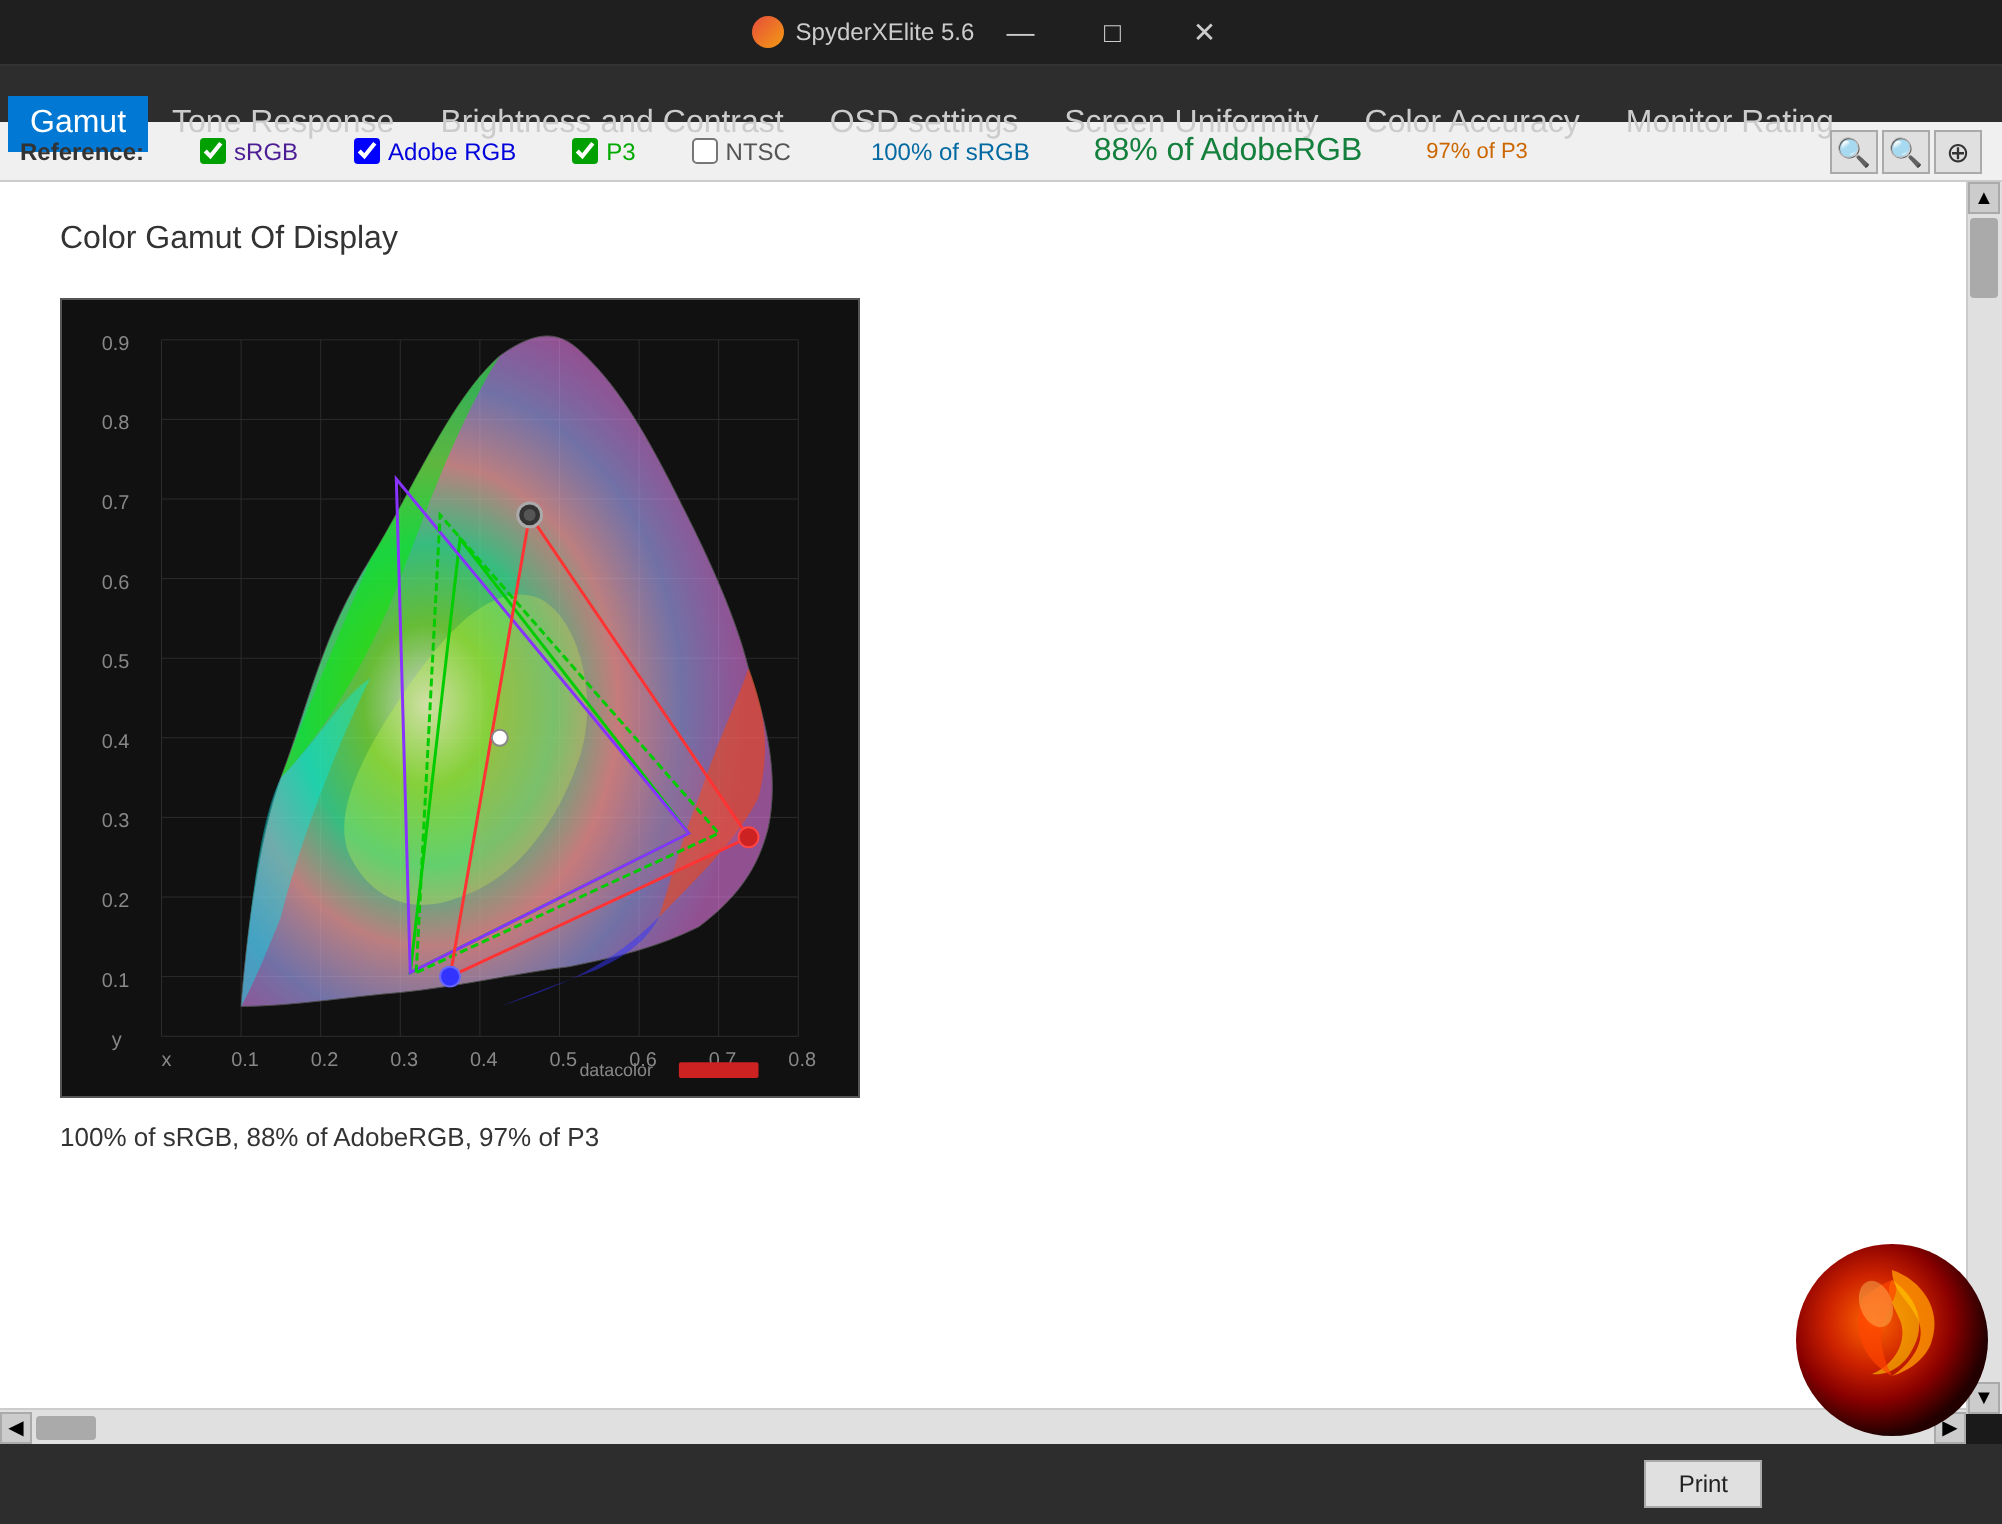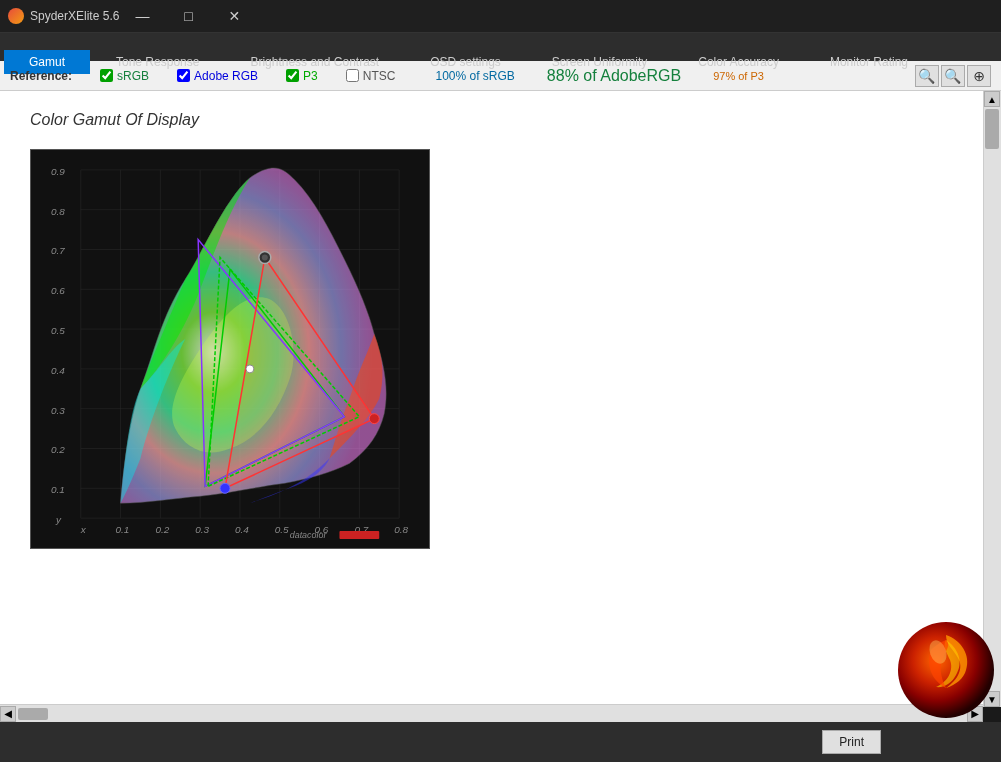--- a/index.html
+++ b/index.html
@@ -10,21 +10,21 @@
       width: 1001px;
       height: 762px;
       overflow: hidden;
       position: relative;
     }
 
     
     .title-bar {
       display: flex;
       align-items: center;
-      justify-content: flex-start;
+      justify-content: center;
       background: #1f1f1f;
       height: 30px;
       padding: 16px 8px;
       border-bottom: 1px solid #333;
     }
     .title-bar-left {
       display: flex;
       align-items: center;
       gap: 6px;
       color: #ccc;
@@ -56,22 +56,22 @@
     
     .tab-bar {
       display: flex;
       align-items: center;
       background: #2d2d2d;
       height: 28px;
       padding: 0 4px;
       gap: 1px;
     }
     .tab {
-      padding: 4px 24px;
-      font-size: 12px;
+      padding: 4px 10px;
+      font-size: 16px;
       cursor: pointer;
       color: #ccc;
       border: 1px solid transparent;
       white-space: nowrap;
       margin-top: 30px;
     }
     .tab.active {
       background: #0078d4;
       color: white;
       border-color: #0078d4;
@@ -127,21 +127,20 @@
       color: #333;
     }
 
     
     .content-area {
       flex: 1;
       background: white;
       padding: 20px 30px;
       overflow-y: auto;
       position: relative;
-      font-style: italic;
     }
 
     .page-title {
       font-size: 16px;
       color: #333;
       margin-bottom: 20px;
       font-weight: normal;
     }
 
     
@@ -203,21 +202,21 @@
   <div class="tab">OSD settings</div>
   <div class="tab">Screen Uniformity</div>
   <div class="tab">Color Accuracy</div>
   <div class="tab">Monitor Rating</div>
 </div>
 
 <div class="ref-bar">
   <span class="ref-label">Reference:</span>
   <div class="ref-item">
     <input type="checkbox" class="ref-check-srgb" checked="" style="">
-    <span style="color:#15803d;">sRGB</span>
+    <span style="color:#4c1d95;">sRGB</span>
   </div>
   <div class="ref-item">
     <input type="checkbox" class="ref-check-adobe" checked="" style="">
     <span style="color:#0000dd;">Adobe RGB</span>
   </div>
   <div class="ref-item">
     <input type="checkbox" class="ref-check-p3" checked="" style="">
     <span style="color:#00aa00;">P3</span>
   </div>
   <div class="ref-item">
@@ -345,20 +344,21 @@
 
         <circle cx="195" cy="340" r="5" fill="#3333ff" stroke="#6666ff" stroke-width="1"></circle>
 
         <circle cx="345" cy="270" r="5" fill="#cc2222" stroke="#ff4444" stroke-width="1"></circle>
 
         <text x="260" y="390" fill="#888" font-size="9" font-family="Arial">datacolor</text>
         <rect x="310" y="383" width="40" height="8" fill="#cc2222" rx="1"></rect>
       </svg>
     </div>
 
+    <p class="chart-caption">100% of sRGB, 88% of AdobeRGB, 97% of P3</p>
   </div>
 
   <div class="scrollbar" style="width:18px; background:#e0e0e0; border-left:1px solid #ccc; display:flex; flex-direction:column;">
     <div style="width:16px; height:16px; background:#ccc; border:1px solid #aaa; display:flex; align-items:center; justify-content:center; font-size:10px; cursor:pointer;">▲</div>
     <div style="flex:1; position:relative;">
       <div style="width:14px; height:40px; background:#aaa; margin:1px; border-radius:2px; margin-top:2px;"></div>
     </div>
     <div style="width:16px; height:16px; background:#ccc; border:1px solid #aaa; display:flex; align-items:center; justify-content:center; font-size:10px; cursor:pointer;">▼</div>
   </div>
 </div>

